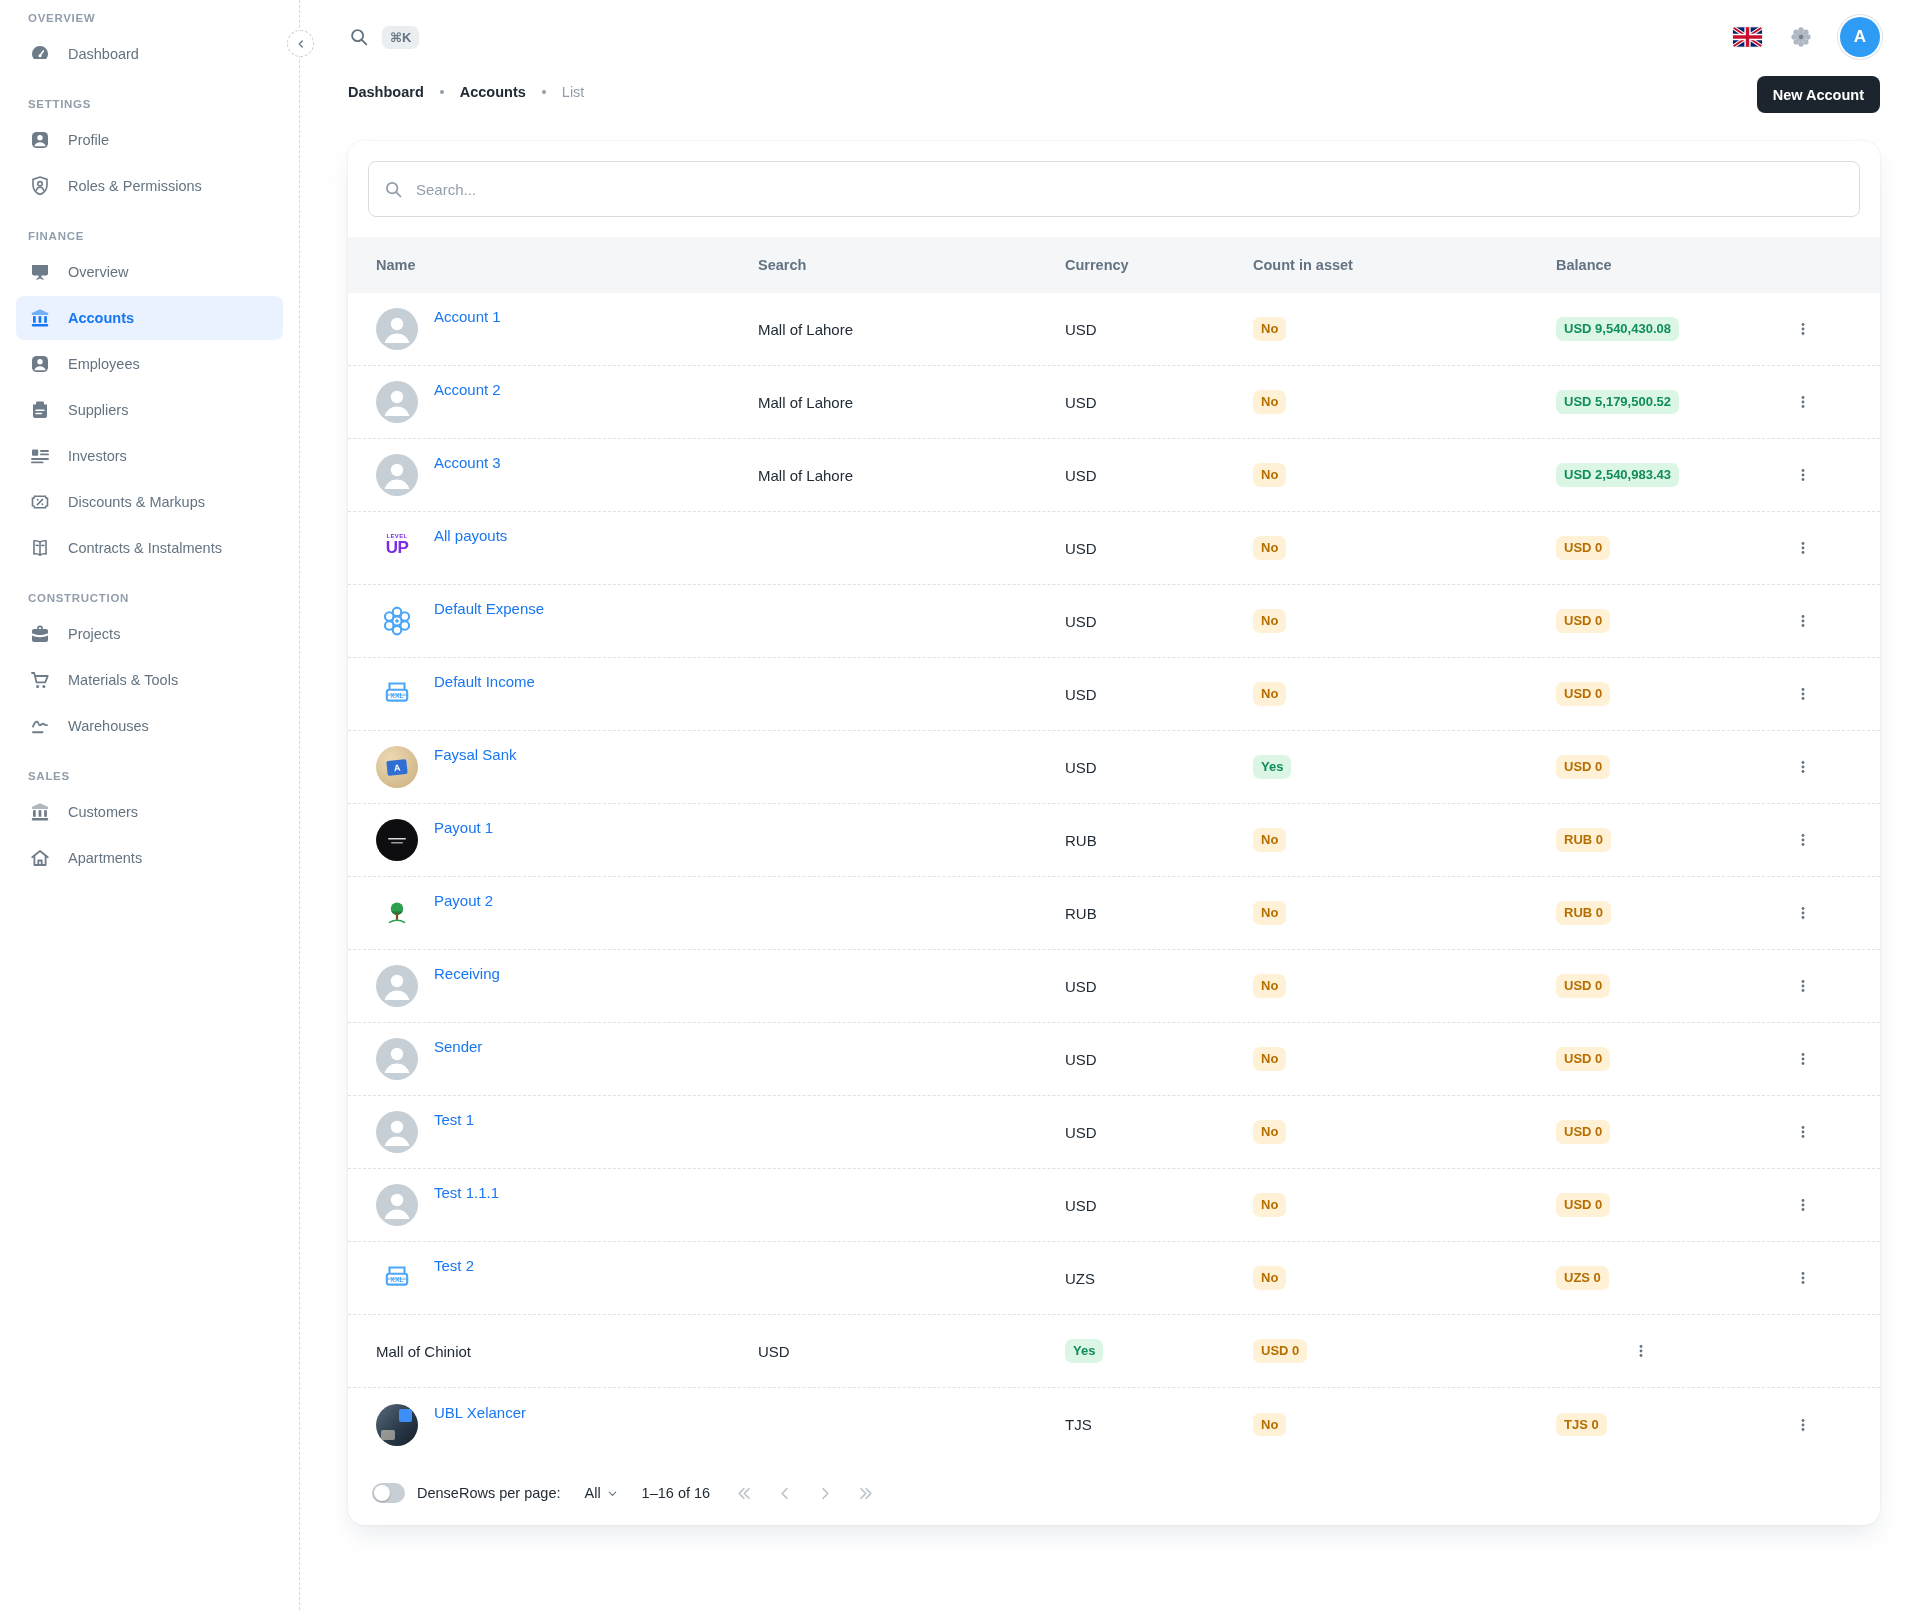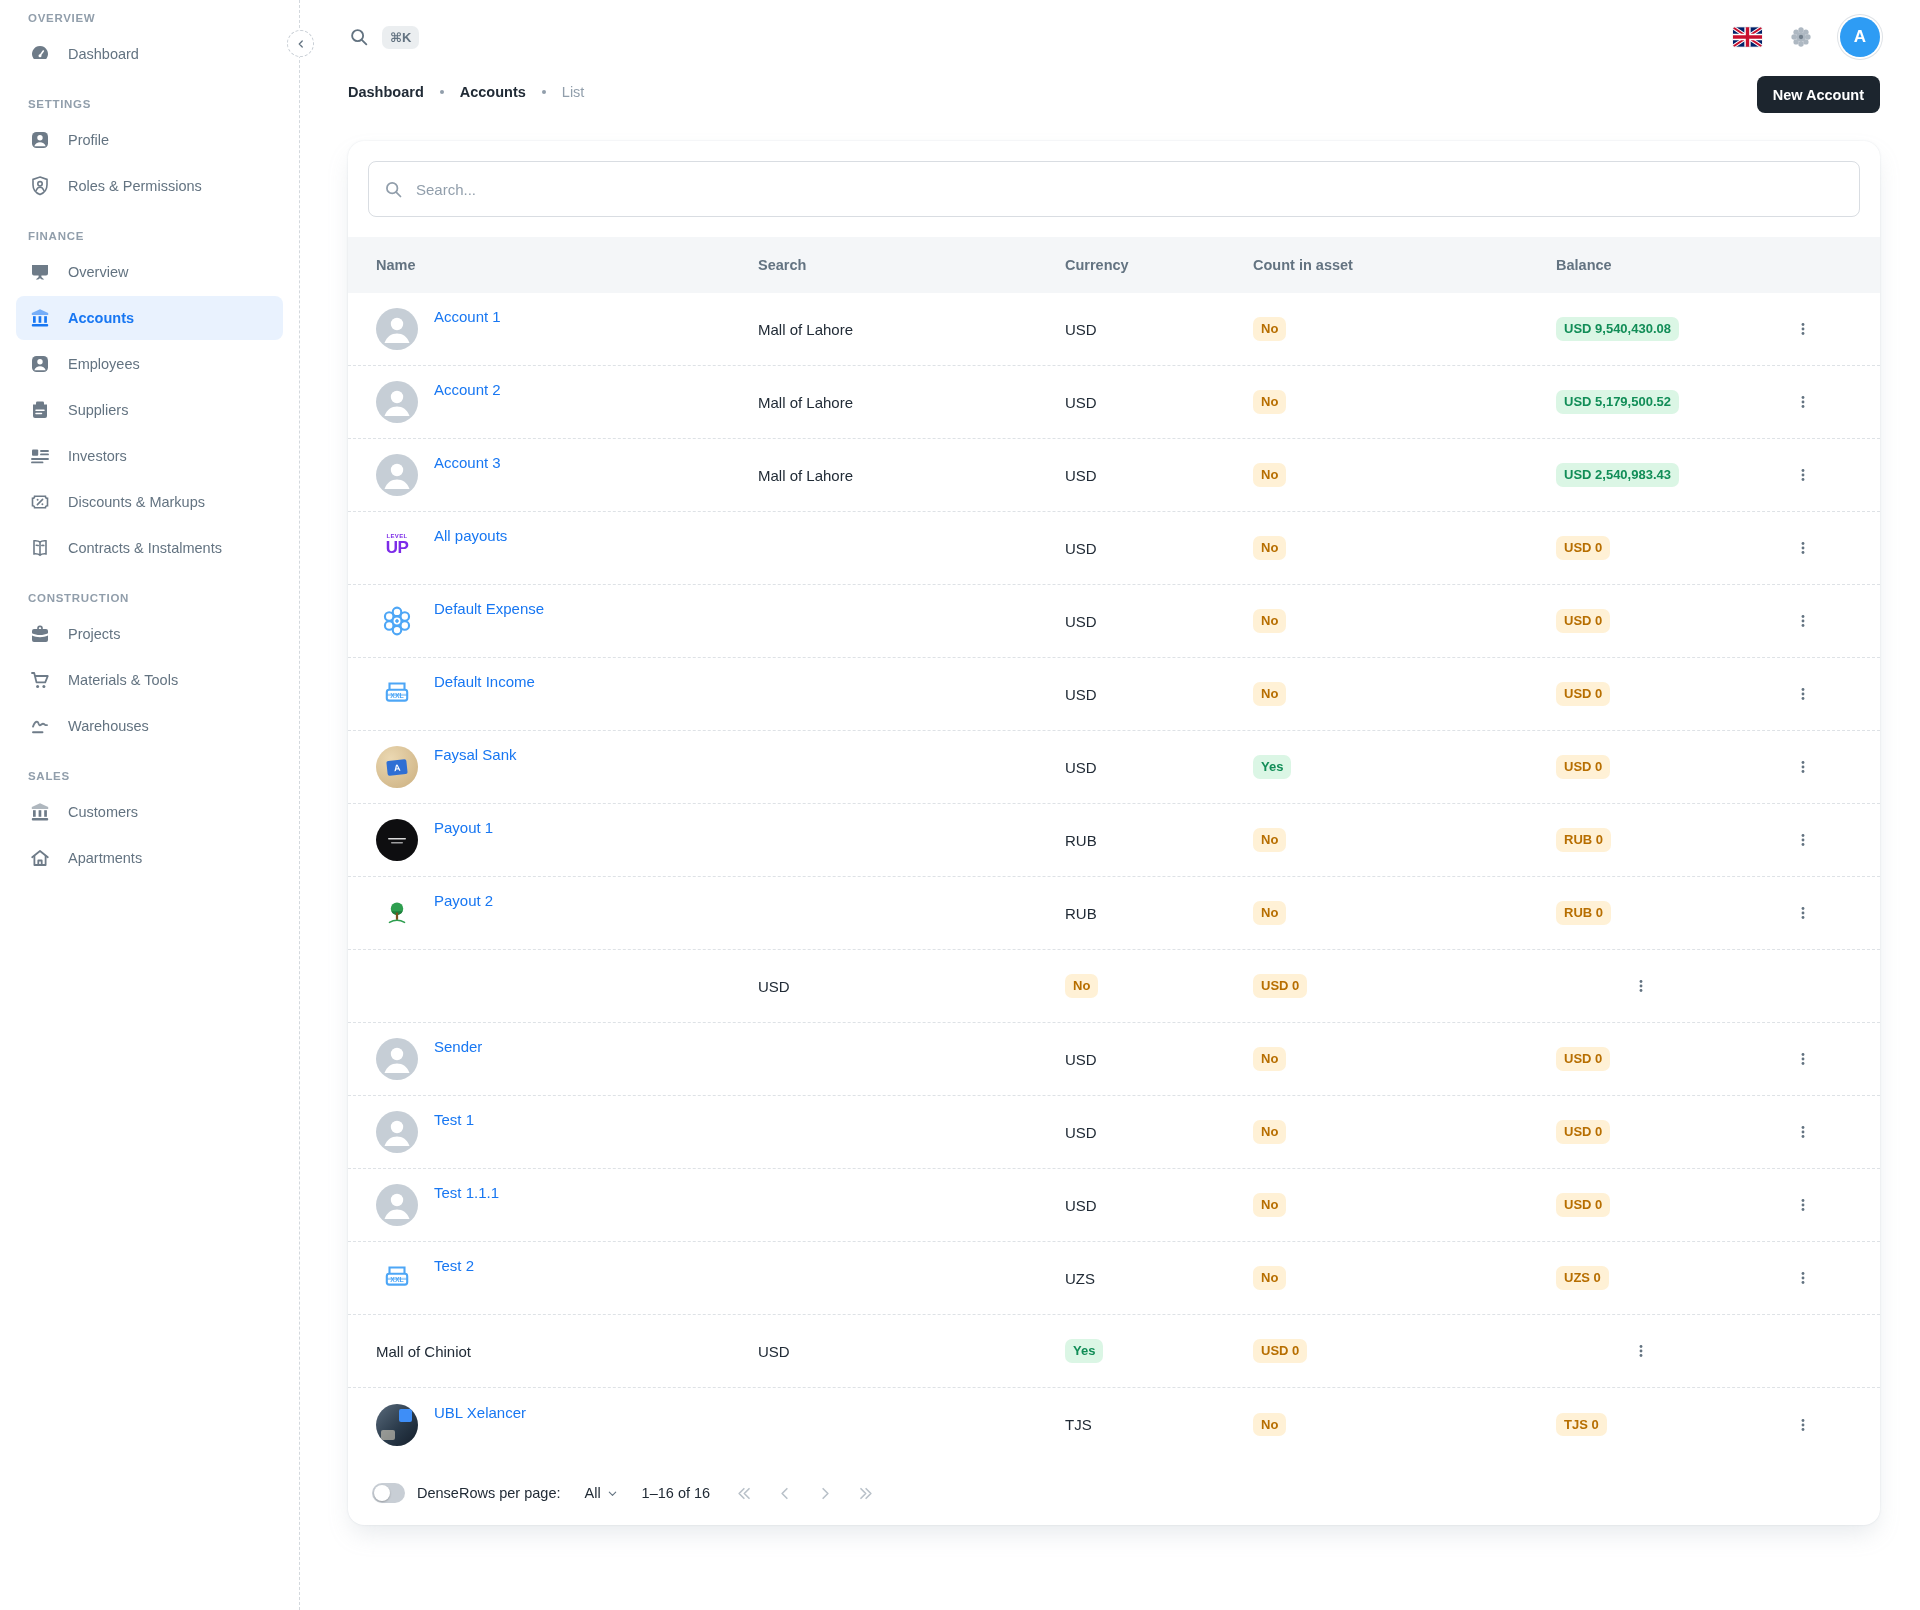--- a/index.html
+++ b/index.html
@@ -584,20 +584,31 @@
             <span class="kebab">
               <svg width="18" height="18" viewBox="0 0 24 24" fill="#637381">
                 <circle cx="12" cy="6" r="1.9"></circle>
                 <circle cx="12" cy="12" r="1.9"></circle>
                 <circle cx="12" cy="18" r="1.9"></circle>
               </svg>
             </span>
           </span>
         </div>
         <div class="tgrid trow">
+          <span class="name-cell">
+            <span>
+              <span class="av person">
+                <svg width="42" height="42" viewBox="0 0 42 42">
+                  <circle cx="21" cy="16" r="6.2" fill="#fff"></circle>
+                  <path d="M8.5 35c2.3-6.3 7-9.4 12.5-9.4S31.2 28.7 33.5 35z" fill="#fff"></path>
+                </svg>
+              </span>
+            </span>
+            <span class="name-link">Receiving</span>
+          </span>
           <span></span>
           <span>USD</span>
           <span class="count-cell"><span class="badge warning">No</span></span>
           <span class="balance-cell"><span class="badge warning">USD 0</span></span>
           <span class="action-cell">
             <span class="kebab">
               <svg width="18" height="18" viewBox="0 0 24 24" fill="#637381">
                 <circle cx="12" cy="6" r="1.9"></circle>
                 <circle cx="12" cy="12" r="1.9"></circle>
                 <circle cx="12" cy="18" r="1.9"></circle>

